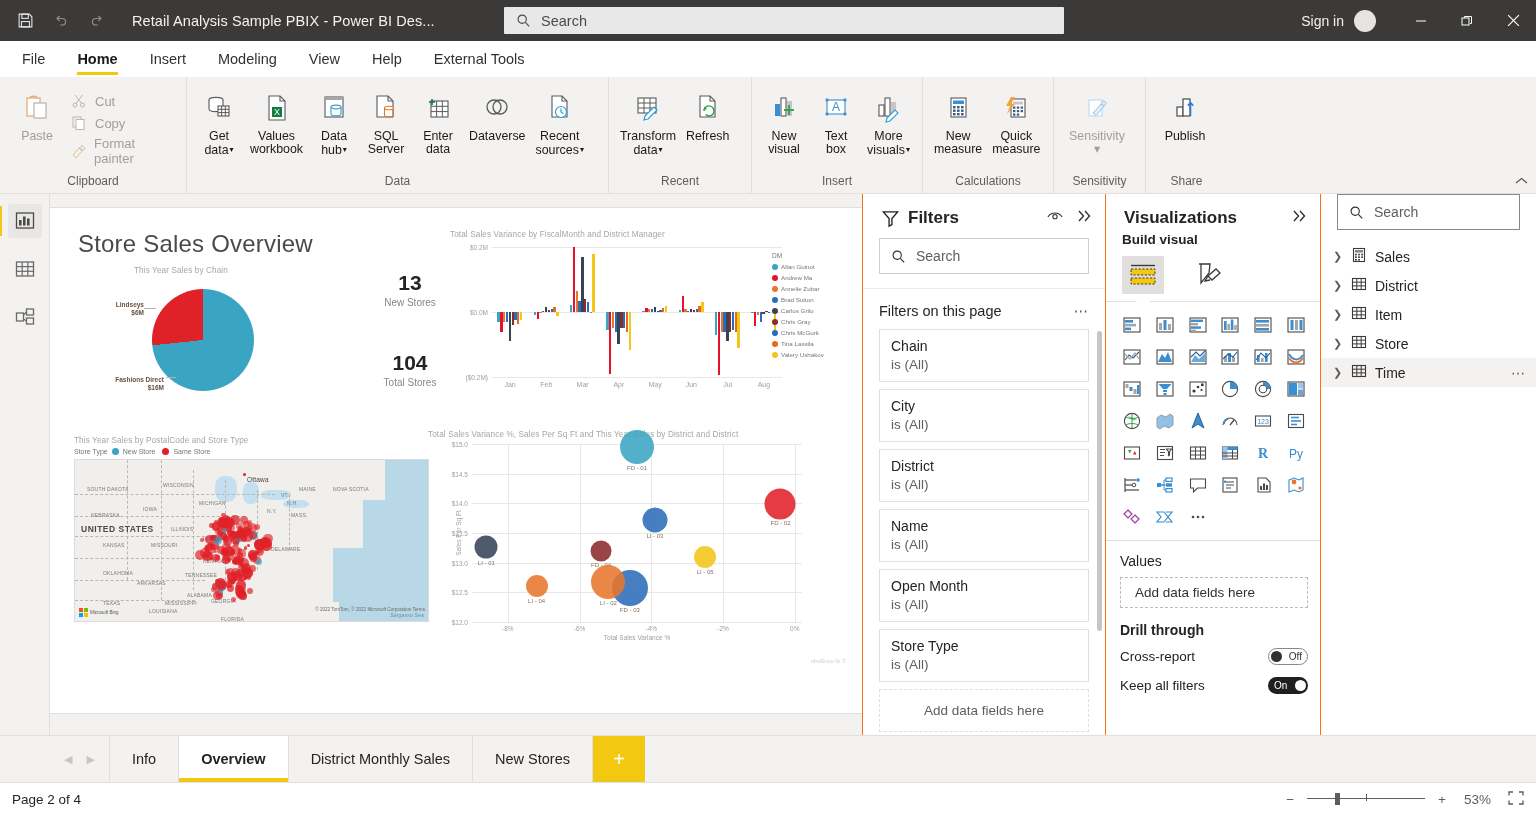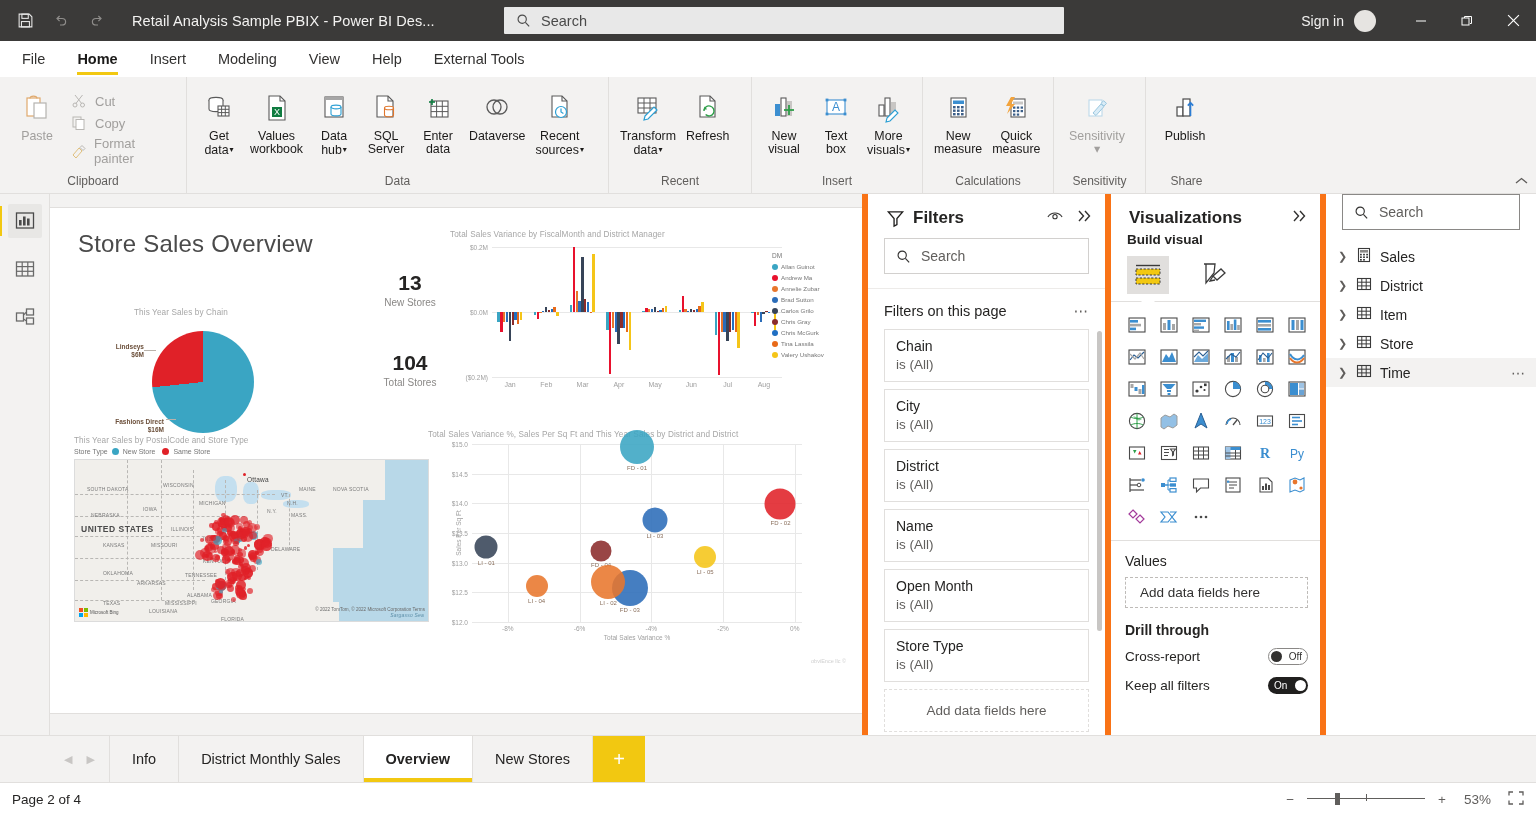--- a/index.html
+++ b/index.html
@@ -85,21 +85,21 @@
 
   
   .canvas-wrap { flex: 1; min-width: 0; background: #f3f2f1; display: flex; justify-content: center; padding-top: 14px; overflow: hidden; position: relative;}
   .report-page {
     width: 924px; height: 505px; background: #fff; position: relative;
     box-shadow: 0 0 0 1px #e1dfdd;
   }
   .rpt-title { position: absolute; left: 28px; top: 22px; font-size: 24px; color: #4a4a4a; font-weight: normal; letter-spacing: .2px;}
   .vis-title { font-size: 8.2px; color: #a6a6a6; letter-spacing: .1px; white-space: nowrap;}
 
-  .pie-box { position: absolute; left: 24px; top: 58px; width: 280px; height: 185px; margin-top: 42px; }
+  .pie-box { position: absolute; left: 24px; top: 58px; width: 280px; height: 185px; }
   .pie-box .vis-title { margin-left: 60px; }
   .kpi-box { position: absolute; left: 300px; top: 62px; width: 120px; text-align: center; }
   .kpi-num { font-size: 21px; color: #252423; font-weight: bold; line-height: 26px; }
   .kpi-lbl { font-size: 10px; color: #8a8886; margin-top: 1px; }
 
   .bar-box { position: absolute; left: 400px; top: 22px; width: 390px; height: 180px; }
   .map-box { position: absolute; left: 18px; top: 228px; width: 382px; height: 215px; }
   .sc-box  { position: absolute; left: 378px; top: 222px; width: 420px; height: 230px; }
 
   
@@ -129,21 +129,21 @@
   .bar-plot { position: relative; width: 290px; height: 130px; margin-left: 42px; margin-top: 8px;}
   .b-ytick { position:absolute; right:100%; margin-right:4px; font-size:6.5px; color:#a0a0a0; transform: translateY(-50%); white-space:nowrap;}
   .b-xtick { position:absolute; top:100%; margin-top:4px; font-size:7px; color:#a0a0a0; transform: translateX(-50%);}
   .bar { position: absolute; width: 3px; }
   .dm-legend { position: absolute; left: 322px; top: 22px; }
   .dm-legend .t { font-size: 6.5px; color: #767676; margin-bottom: 2px; }
   .dm-item { display: flex; align-items: center; gap: 3px; font-size: 6.2px; color: #767676; height: 11px;}
   .dm-item .dot { width: 6px; height: 6px; border-radius: 50%; }
 
   
-  .pane { background: #fff; border-left: 6px solid #f97316; display: flex; flex-direction: column; min-height:0;}
+  .pane { background: #fff; border-left: 1px solid #f97316; display: flex; flex-direction: column; min-height:0;}
   .filters-pane { width: 243px; flex: 0 0 243px; }
   .pane-head { display: flex; align-items: center; padding: 14px 12px 10px 18px; gap: 8px; }
   .pane-head h2 { font-size: 17px; font-weight: bold; color: #252423; }
   .pane-head .acts { margin-left: auto; display: flex; align-items: center; gap: 14px; color: #323130; }
   .searchbox {
     margin: 0 16px 0 16px; height: 36px; border: 1px solid #d2d0ce; display: flex; align-items: center;
     gap: 10px; padding-left: 11px; background: #fff;
   }
   .searchbox .ph { font-size: 14px; color: #605e5c; }
   .filters-sec { border-top: 1px solid #edebe9; margin-top: 14px; padding: 14px 16px 0 16px; flex:1; min-height:0; overflow:hidden; position:relative;}
@@ -1580,22 +1580,22 @@
         </div>
     </div>
   </div>
 
   <div class="tabsbar">
     <div class="navarrows">
       <span>◀</span>
       <span>▶</span>
     </div>
     <div class="ptab">Info</div>
+    <div class="ptab active">Overview</div>
     <div class="ptab">District Monthly Sales</div>
-    <div class="ptab active">Overview</div>
     <div class="ptab">New Stores</div>
     <div class="addtab">+</div>
   </div>
 
   <div class="statusbar">
     <div class="pagecount">Page 2 of 4</div>
     <div class="zoomarea">
       <span>−</span>
       <span class="zslider">
         <span class="track"></span>

